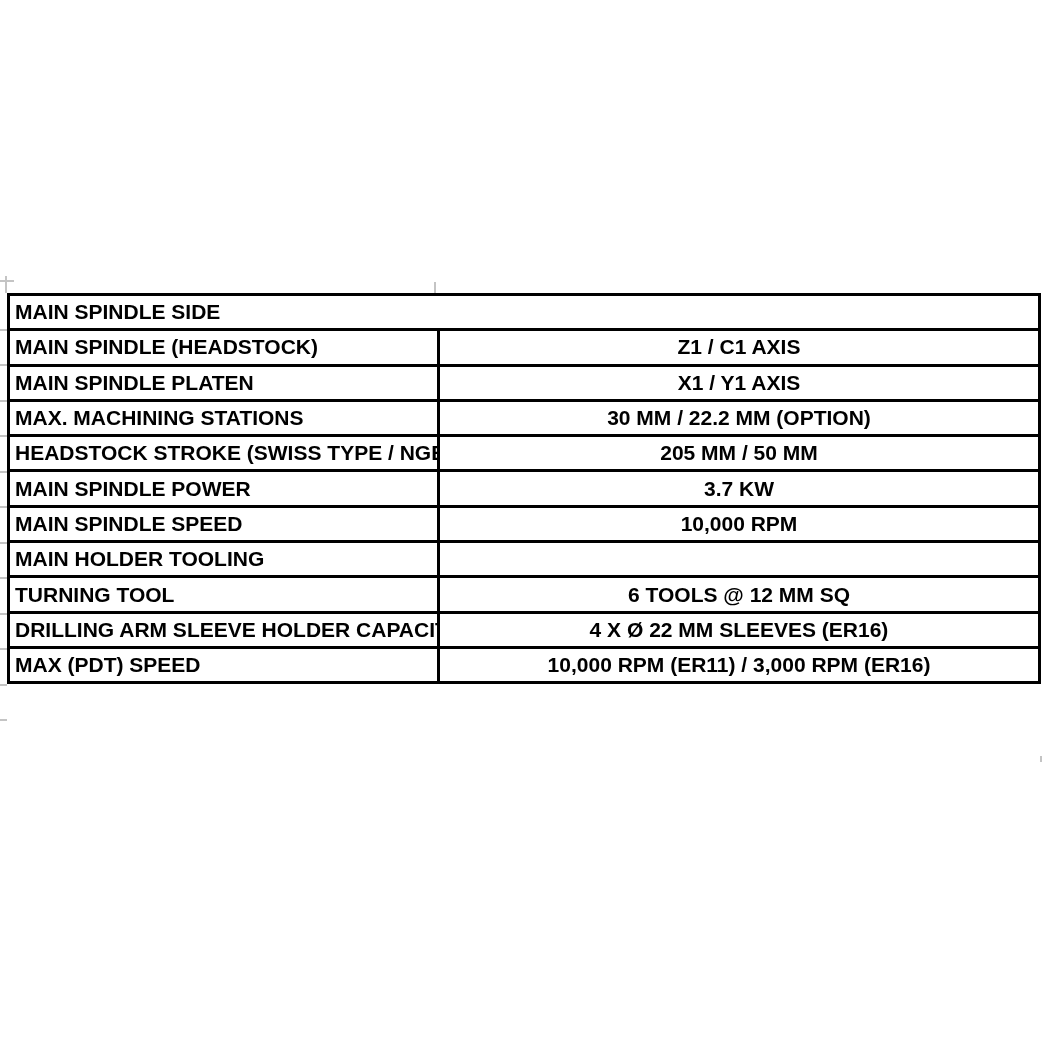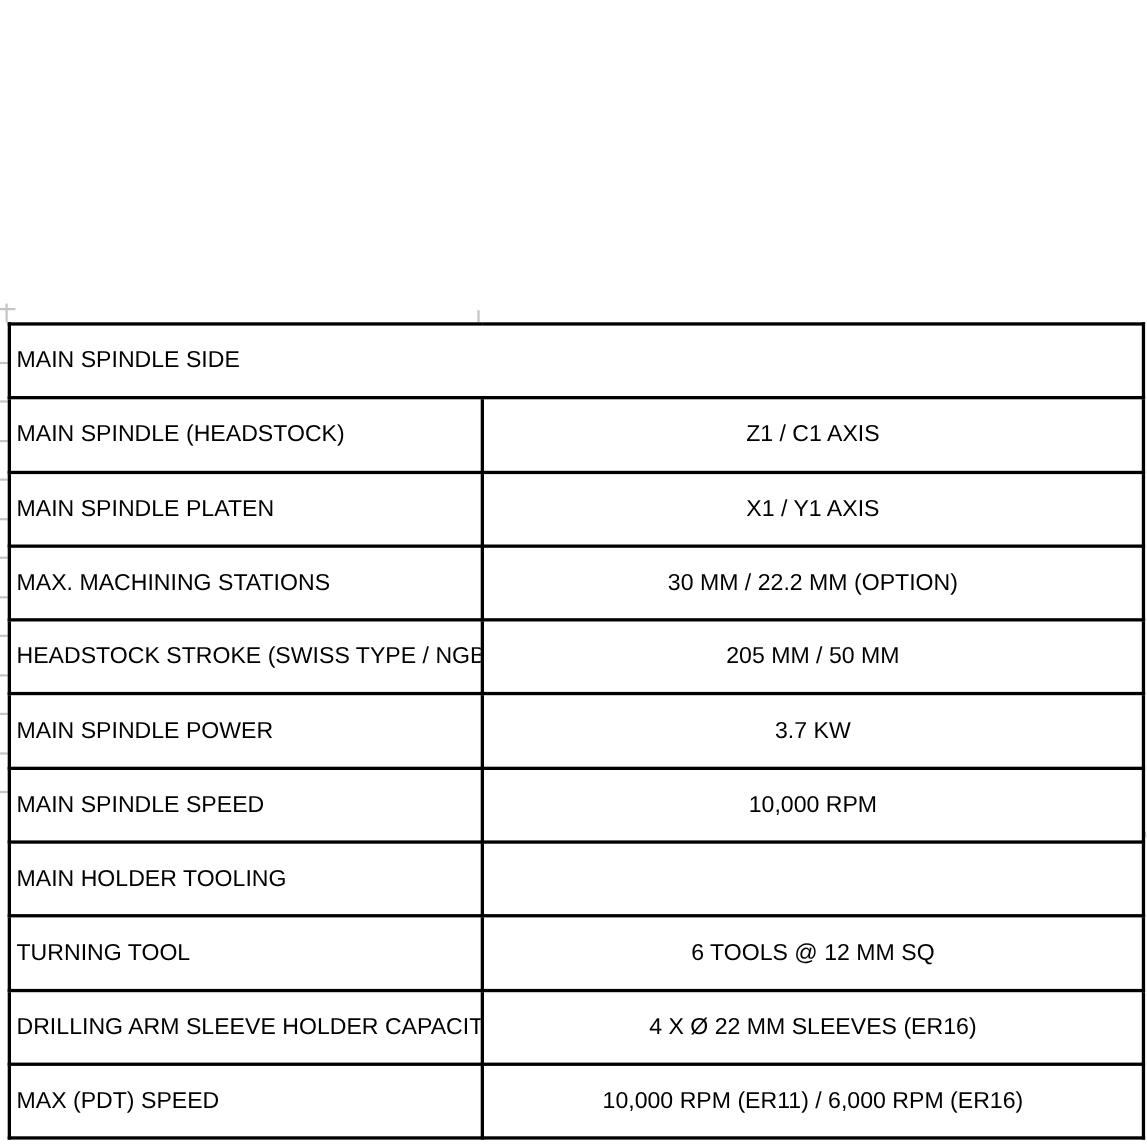--- a/index.html
+++ b/index.html
@@ -23,23 +23,23 @@
     position: absolute;
     left: 7px;
     top: 293px;
     width: 1034px;
     border-collapse: collapse;
     table-layout: fixed;
   }
   .spec-table td {
     border: 3px solid var(--border, #000000);
     height: 32.3px;
-    padding: 16px;
+    padding: 0;
     font-size: 21px;
-    font-weight: 400;
+    font-weight: 700;
     color: var(--text, #000000);
     white-space: nowrap;
     overflow: hidden;
     vertical-align: middle;
   }
   .col-label { width: 430px; }
   td.label {
     text-align: left;
     padding-left: 5px;
   }
@@ -127,18 +127,18 @@
   </tr>
 
   <tr>
     <td class="label">DRILLING ARM SLEEVE HOLDER CAPACITY</td>
     <td class="value">4 X Ø 22 MM SLEEVES (ER16)</td>
   </tr>
 
 
   <tr>
     <td class="label">MAX (PDT) SPEED</td>
-    <td class="value">10,000 RPM (ER11) / 6,000 RPM (ER16)</td>
+    <td class="value">10,000 RPM (ER11) / 3,000 RPM (ER16)</td>
   </tr>
 </tbody>
   </table>
 
 </div>
 
 </body></html>

